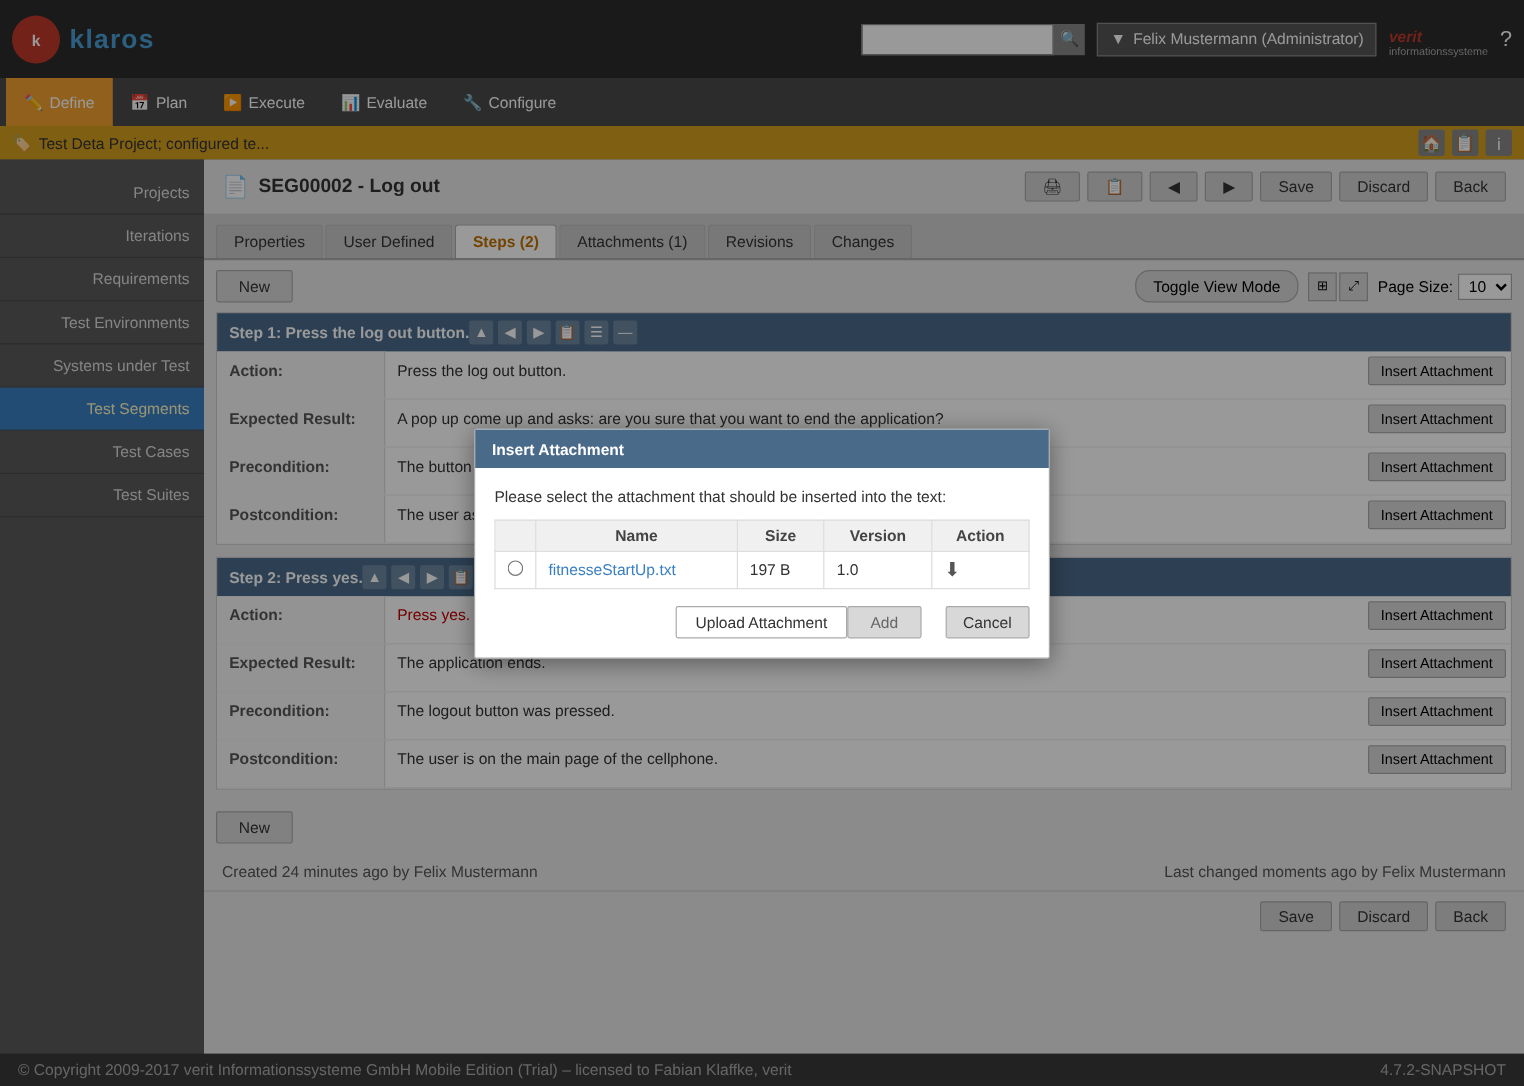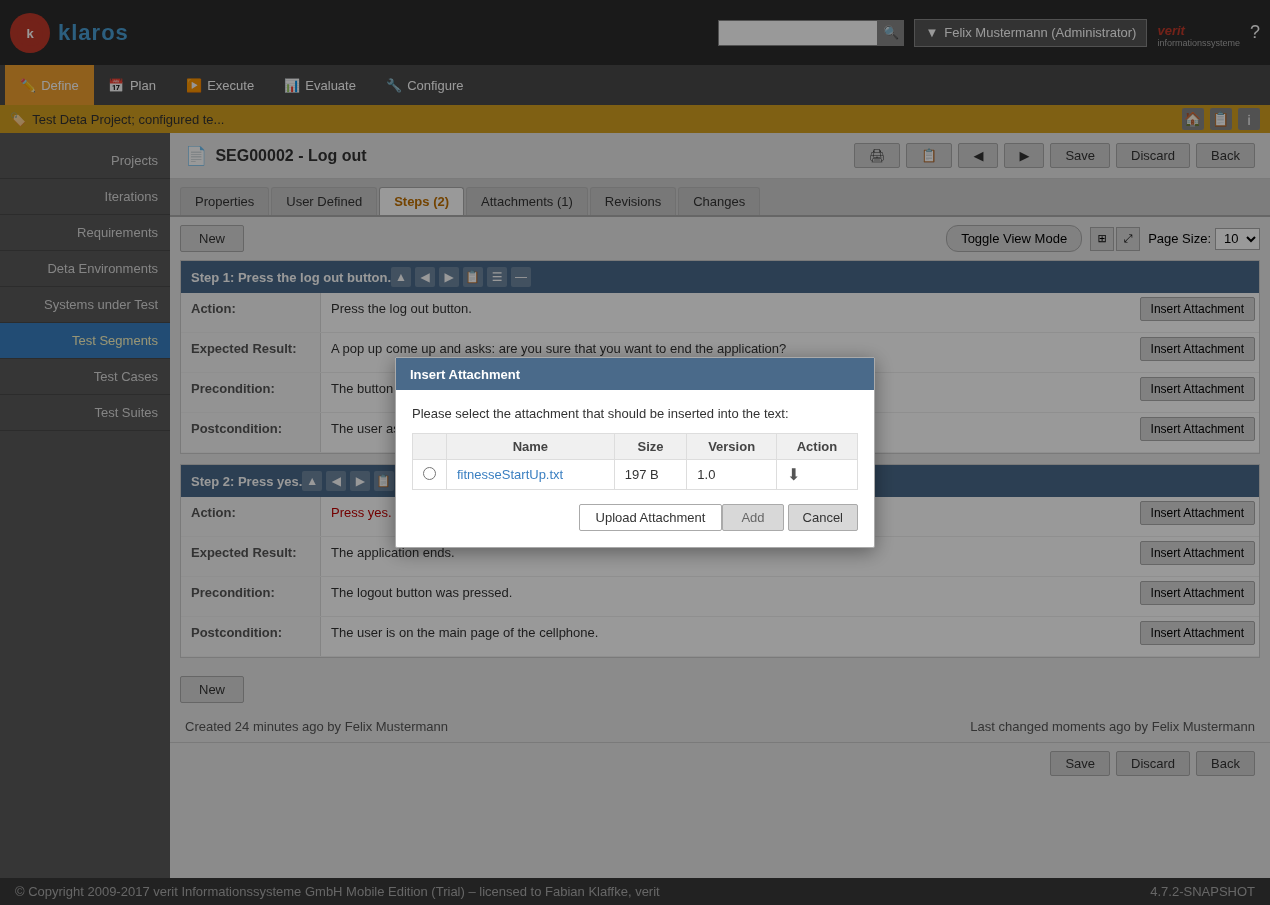--- a/index.html
+++ b/index.html
@@ -269,21 +269,21 @@
     .modal-table .link-cell { color: #3a7fc1; cursor: pointer; }
     .modal-footer { display: flex; justify-content: flex-end; align-items: center; }
     .upload-btn {
       padding: 5px 16px;
       background: white;
       border: 1px solid #aaa;
       cursor: pointer;
       border-radius: 2px;
       color: #333;
     }
-    .modal-actions { display: flex; gap: 4px; }
+    .modal-actions { display: flex; gap: 20px; }
     .add-btn {
       padding: 5px 18px;
       background: #d8d8d8;
       border: 1px solid #aaa;
       cursor: pointer;
       border-radius: 2px;
       color: #666;
     }
     .cancel-btn {
       padding: 5px 14px;
@@ -366,21 +366,21 @@
     <div class="sidebar-item">
       <span>Projects</span>
     </div>
     <div class="sidebar-item">
       <span>Iterations</span>
     </div>
     <div class="sidebar-item">
       <span>Requirements</span>
     </div>
     <div class="sidebar-item">
-      <span>Deta Environments</span>
+      <span>Test Environments</span>
     </div>
     <div class="sidebar-item">
       <span>Systems under Test</span>
     </div>
     <div class="sidebar-item active">
       <span>Test Segments</span>
     </div>
     <div class="sidebar-item">
       <span>Test Cases</span>
     </div>

